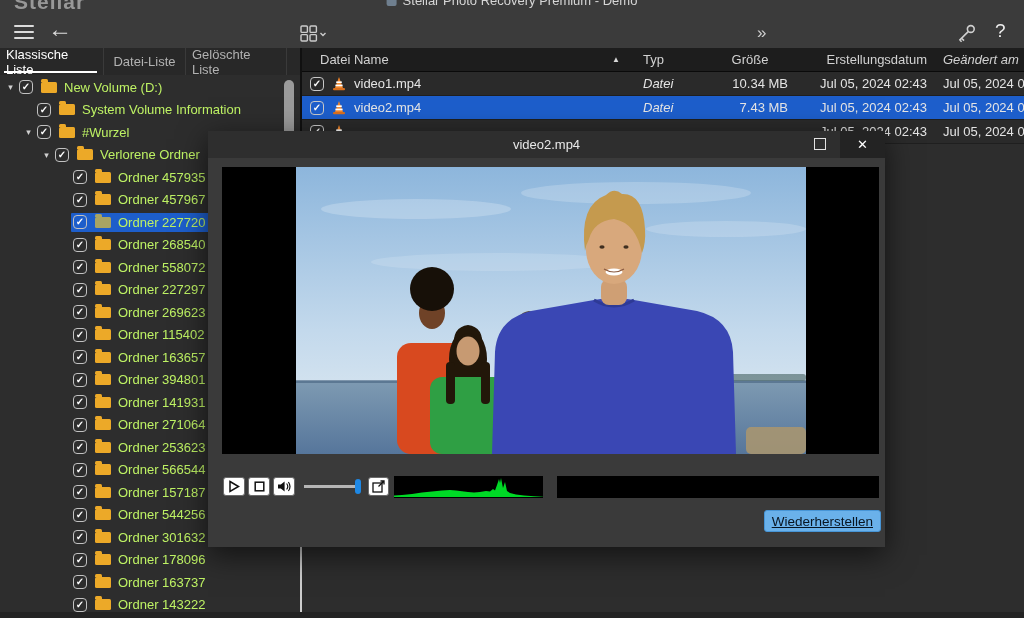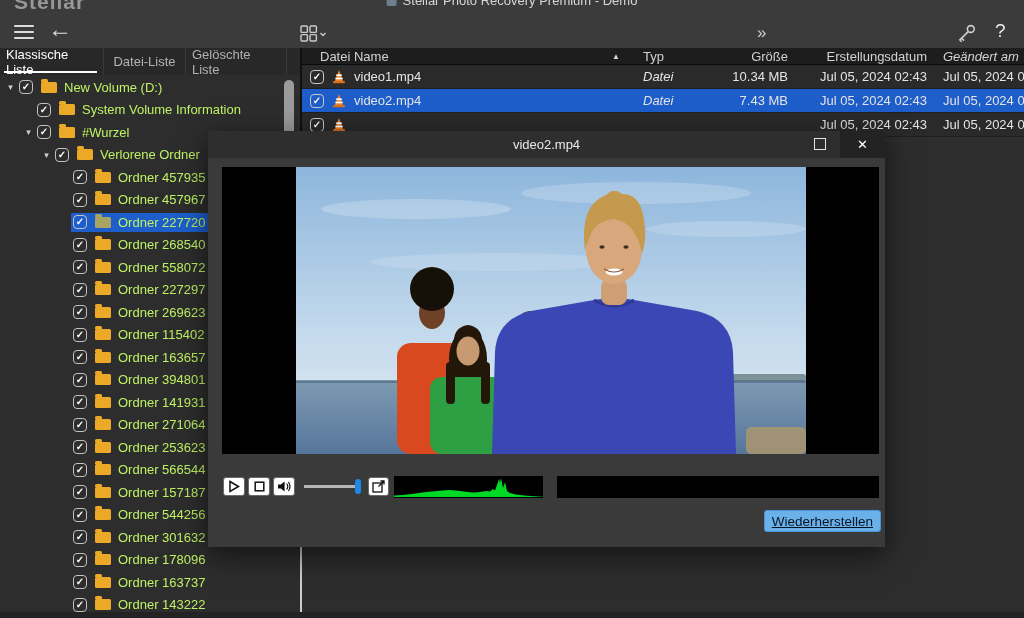--- a/index.html
+++ b/index.html
@@ -42,26 +42,26 @@
   .row-sel{display:flex;align-items:center;padding:2px 5px 2px 2px;border-radius:1px;}
   .row-sel.selected{background:var(--selection,#1d5ecb);}
   .tree-label{color:#bef264;white-space:nowrap;}
   .scroll-thumb{position:absolute;left:284px;top:80px;width:10px;height:160px;border-radius:5px;background:#9b9b9b;}
 
   .divider-dark{position:absolute;left:300px;top:48px;width:2px;height:84px;background:#101010;}
   .divider-light{position:absolute;left:300px;top:132px;width:1.5px;height:480px;background:#cdcdcd;}
 
   
   .table{position:absolute;left:302px;top:48px;width:722px;}
-  .thead{height:17px;background:var(--table-header-bg,#1d1d1d);display:flex;align-items:center;font-size:13px;color:#d2d2d2;border-bottom:1px solid #0a0a0a;}
+  .thead{height:24px;background:var(--table-header-bg,#1d1d1d);display:flex;align-items:center;font-size:13px;color:#d2d2d2;border-bottom:1px solid #0a0a0a;}
   .th{white-space:nowrap;overflow:hidden;}
   .th-name{width:328px;display:flex;align-items:center;padding-left:18px;}
   .sort-arrow{margin-left:auto;margin-right:10px;font-size:8px;color:#d8d8d8;}
   .th-typ{width:82px;padding-left:13px;}
-  .th-size{width:85px;text-align:right;padding-right:9px;}
+  .th-size{width:85px;text-align:center;padding-right:9px;}
   .th-created{width:138px;text-align:right;padding-right:8px;}
   .th-modified{flex:1;padding-left:8px;font-style:italic;}
   .trow{height:24px;display:flex;align-items:center;font-size:13px;color:#e4e4e4;background:var(--row-bg,#2a2a2a);border-bottom:1px solid #1f1f1f;cursor:pointer;}
   .trow.selected{background:var(--selection,#1d5ecb);}
   .td{white-space:nowrap;overflow:hidden;}
   .td-name{width:328px;display:flex;align-items:center;padding-left:8px;gap:8px;}
   .td-typ{width:82px;padding-left:13px;font-style:italic;}
   .td-size{width:85px;text-align:right;padding-right:9px;}
   .td-created{width:138px;text-align:right;padding-right:8px;}
   .td-modified{flex:1;padding-left:8px;}

